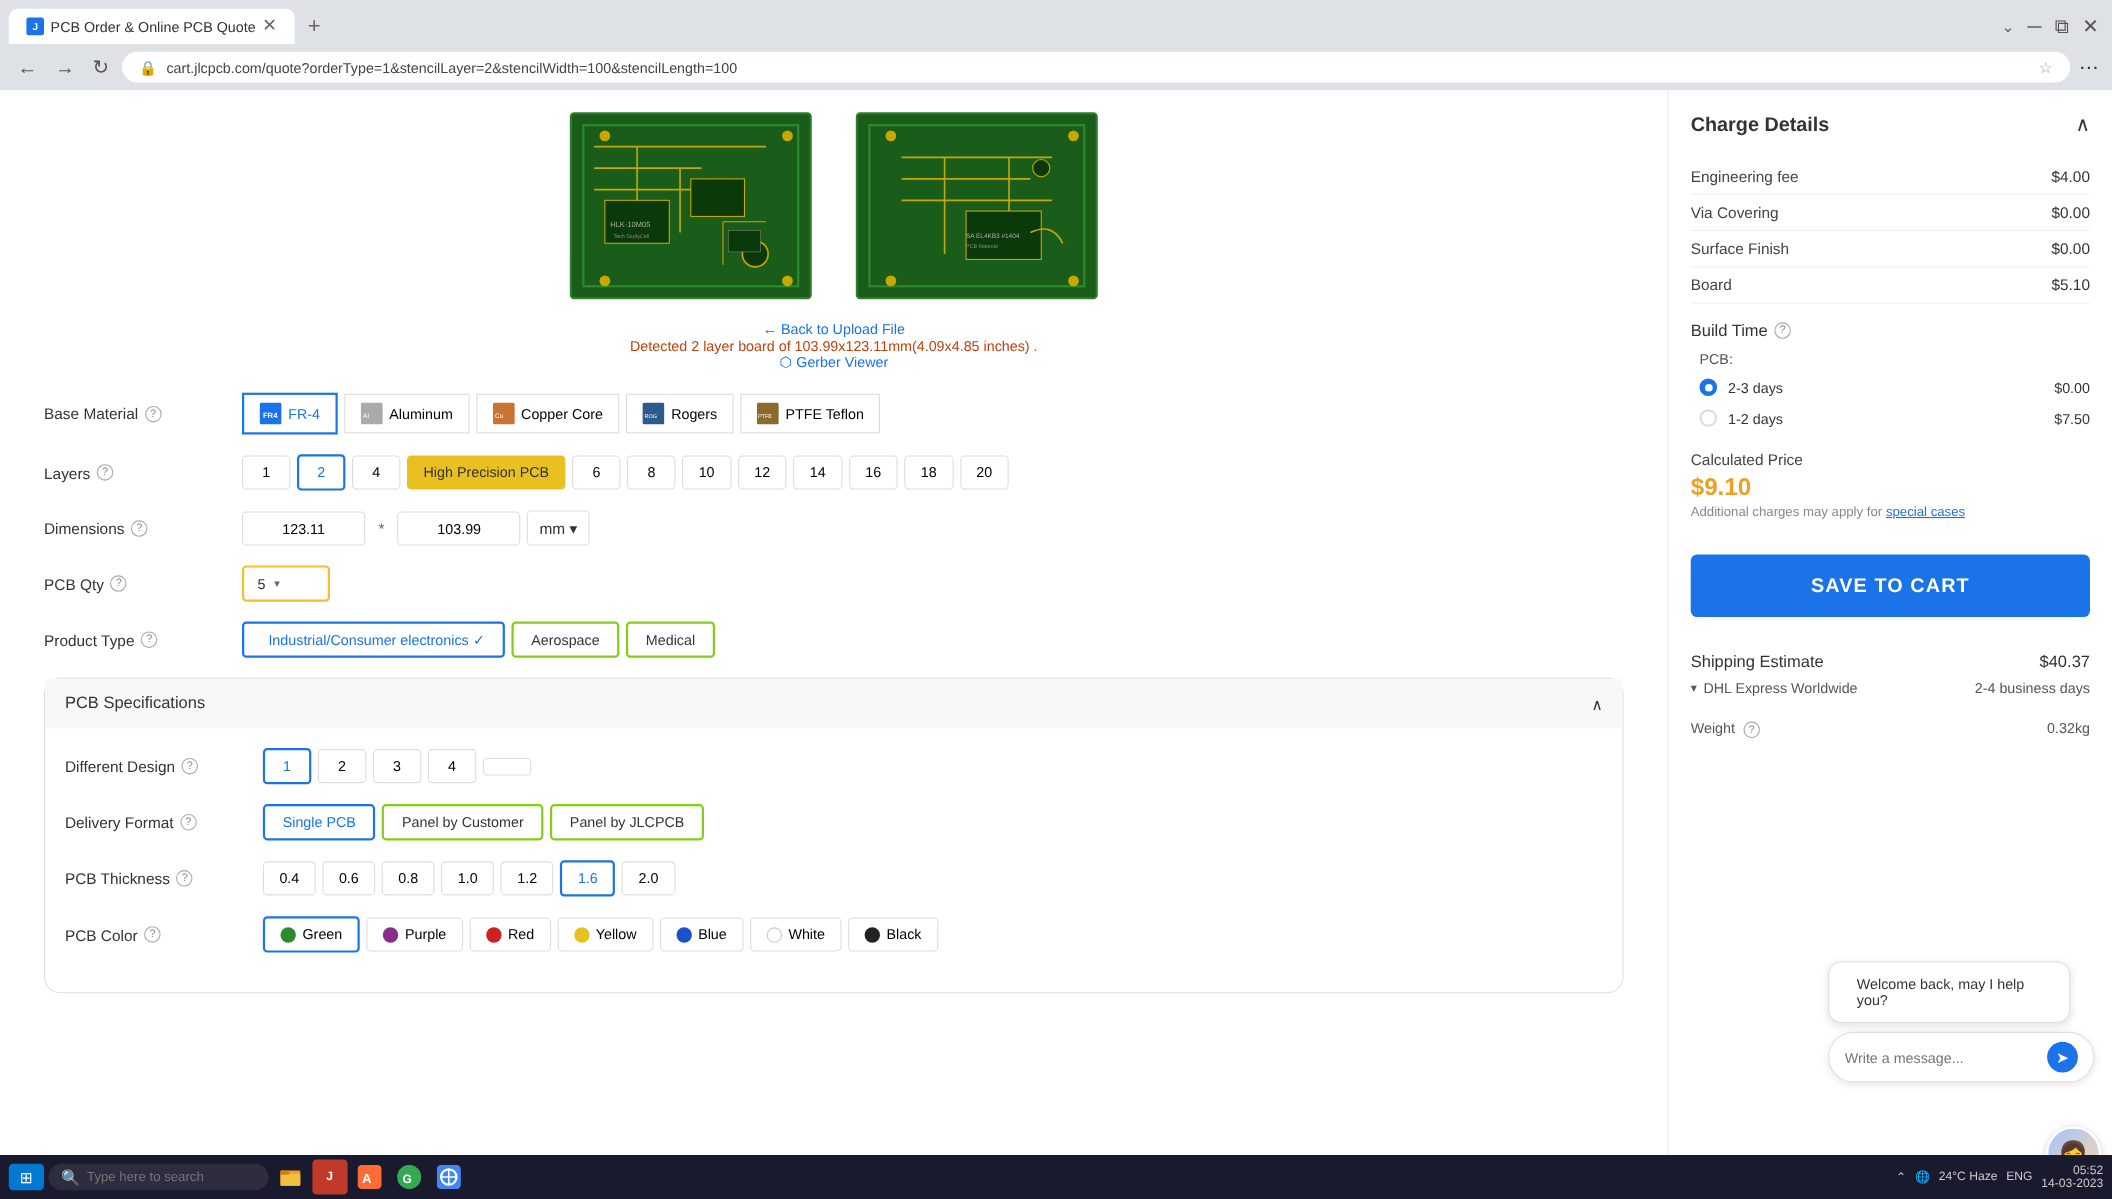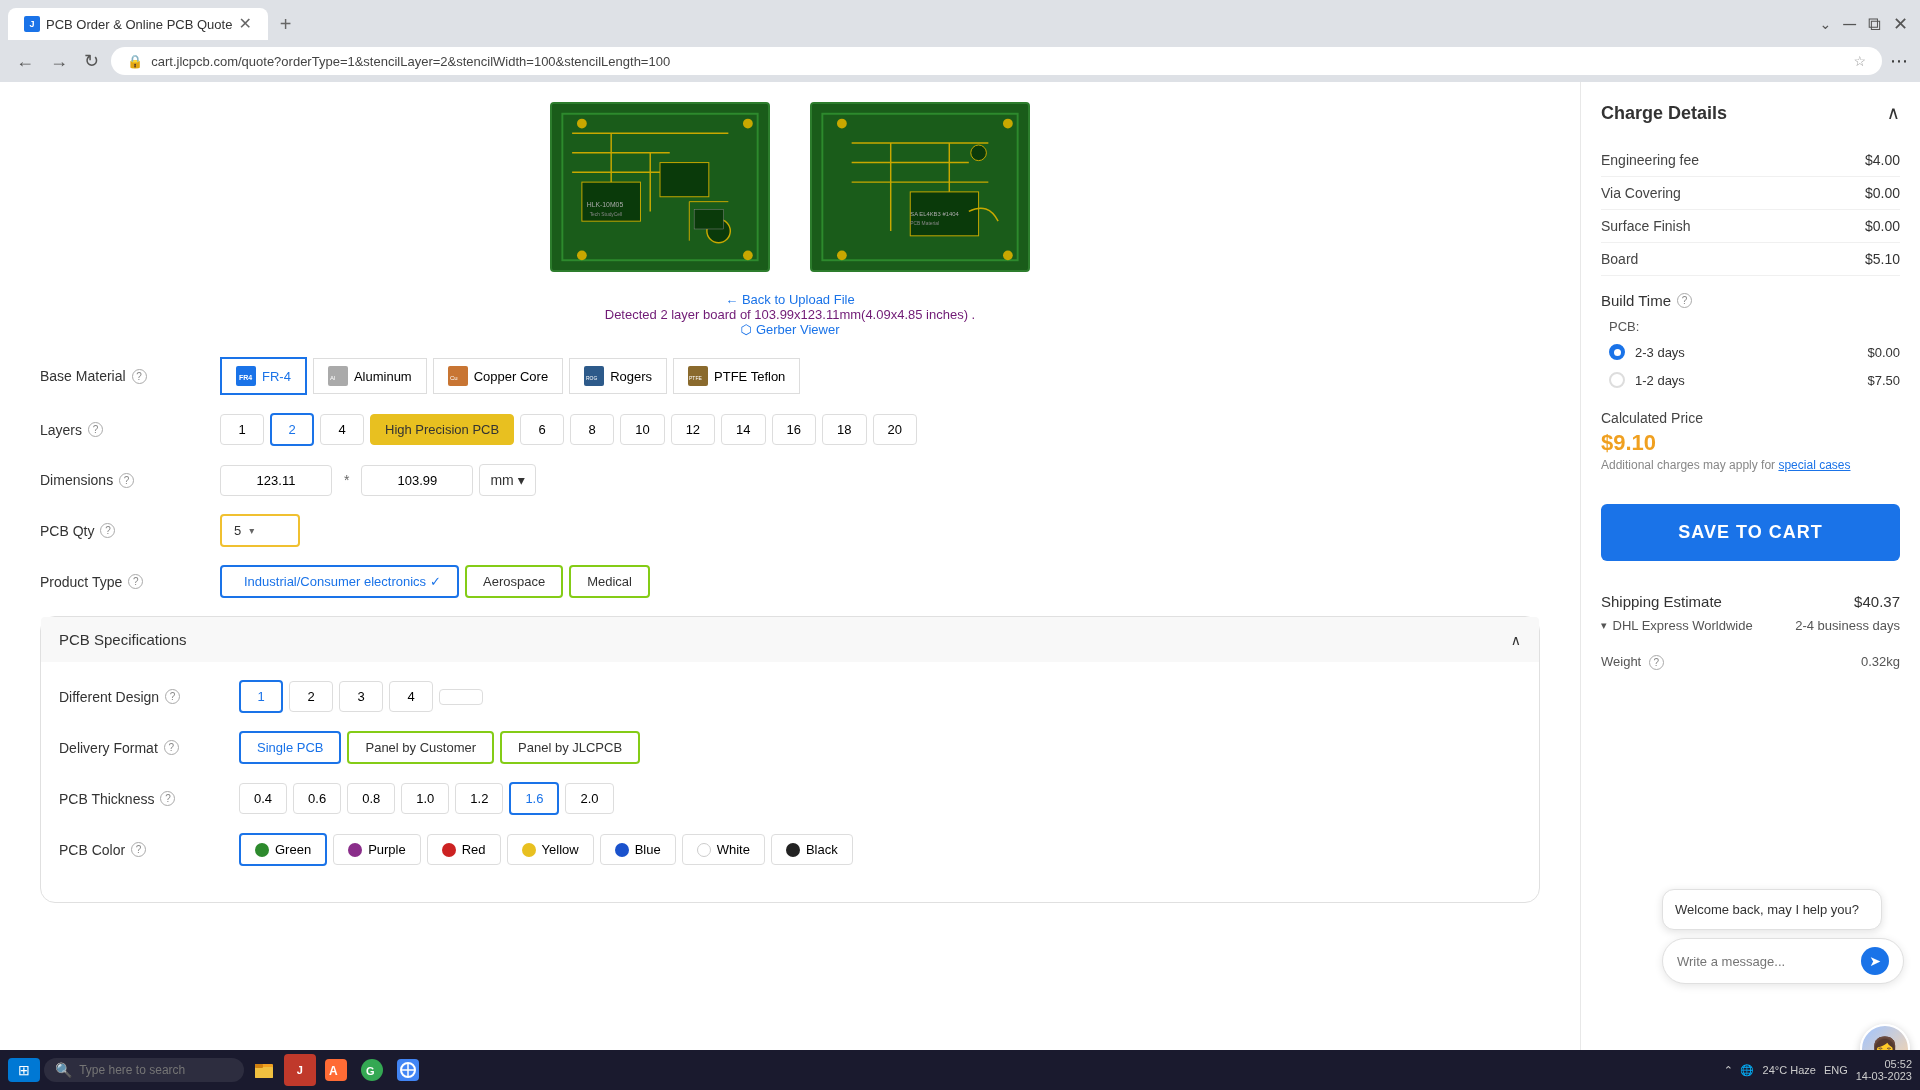--- a/index.html
+++ b/index.html
@@ -24,21 +24,21 @@
     
     .content-area { flex: 1; overflow-y: auto; padding: 20px 40px; background: white; }
     
     
     .pcb-images { display: flex; gap: 40px; justify-content: center; margin-bottom: 20px; }
     .pcb-image { width: 220px; height: 170px; background: #1a5c1a; border: 2px solid #2d7d2d; border-radius: 4px; position: relative; overflow: hidden; }
     
     
     .nav-links { display: flex; justify-content: space-between; align-items: center; margin-bottom: 20px; flex-direction: column; }
     .back-link { color: #1a73e8; text-decoration: none; display: flex; align-items: center; gap: 4px; font-size: 13px; }
-    .detected-info { color: #701a75; font-size: 13px; text-align: center; }
+    .detected-info { color: #c2410c; font-size: 13px; text-align: center; }
     .gerber-btn { color: #1a73e8; text-decoration: none; display: flex; align-items: center; gap: 4px; font-size: 13px; }
     
     
     .form-row { display: flex; align-items: center; margin-bottom: 18px; }
     .form-label { width: 180px; font-size: 14px; color: #333; display: flex; align-items: center; gap: 6px; flex-shrink: 0; }
     .options-group { display: flex; gap: 6px; flex-wrap: wrap; align-items: center; }
     
     
     .opt-btn { padding: 7px 16px; border: 2px solid #84cc16; border-radius: 4px; background: white; cursor: pointer; font-size: 13px; color: #333; white-space: nowrap; }
     .opt-btn.blue-selected { background: white; border: 2px solid #1a73e8; color: #1a73e8; }
@@ -62,21 +62,21 @@
     .color-btn.selected { border: 2px solid #1a73e8; }
     .color-dot { width: 14px; height: 14px; border-radius: 50%; }
     
     
     .specs-section { border: 1px solid #e0e0e0; border-radius: 15px; }
     .specs-header { display: flex; justify-content: space-between; align-items: center; padding: 14px 18px; background: #f8f8f8; border-radius: 4px 4px 0 0; cursor: pointer; }
     .specs-header-title { font-size: 15px; font-weight: 500; }
     .specs-content { padding: 18px; }
     
     
-    .right-sidebar { width: 340px; background: white; border-left: 1px solid #e8e8e8; padding: 20px; overflow-y: auto; position: relative; }
+    .right-sidebar { width: 404px; background: white; border-left: 1px solid #e8e8e8; padding: 20px; overflow-y: auto; position: relative; }
     .charge-details-header { display: flex; justify-content: space-between; align-items: center; margin-bottom: 20px; }
     .charge-details-title { font-size: 18px; font-weight: 600; }
     .charge-row { display: flex; justify-content: space-between; align-items: center; padding: 8px 0; border-bottom: 1px solid #f0f0f0; }
     .charge-label { font-size: 14px; color: #444; }
     .charge-value { font-size: 14px; color: #333; font-weight: 400; }
     .build-time-section { margin: 16px 0; }
     .build-time-title { font-size: 15px; font-weight: 500; margin-bottom: 10px; display: flex; align-items: center; gap: 6px; }
     .build-time-option { display: flex; align-items: center; gap: 10px; padding: 6px 0; }
     .radio-circle { width: 16px; height: 16px; border-radius: 50%; border: 2px solid #ddd; display: flex; align-items: center; justify-content: center; }
     .radio-filled { background: #1a73e8; border-color: #1a73e8; }
@@ -88,21 +88,21 @@
     .special-link { color: #1a73e8; text-decoration: underline; }
     .save-to-cart-btn { width: 100%; padding: 18px; background: #1a73e8; color: white; border: none; border-radius: 6px; font-size: 18px; font-weight: 600; cursor: pointer; letter-spacing: 1px; margin: 16px 0; }
     .shipping-section { margin-top: 16px; }
     .shipping-header { display: flex; justify-content: space-between; font-size: 15px; font-weight: 500; margin-bottom: 8px; }
     .shipping-detail { display: flex; align-items: center; gap: 6px; font-size: 13px; color: #555; margin-bottom: 4px; }
     .chevron-icon { font-size: 11px; }
     .weight-row { display: flex; justify-content: space-between; margin-top: 21px; font-size: 13px; color: #555; }
     
     
     .chat-widget { position: absolute; bottom: 100px; right: 16px; }
-    .chat-bubble { background: white; border: 1px solid #e0e0e0; border-radius: 12px; padding: 12px 12px; font-size: 13px; color: #333; margin-bottom: 8px; box-shadow: 0 2px 8px rgba(0,0,0,0.12); max-width: 220px; }
+    .chat-bubble { background: white; border: 1px solid #e0e0e0; border-radius: 12px; padding: 12px 25px; font-size: 13px; color: #333; margin-bottom: 8px; box-shadow: 0 2px 8px rgba(0,0,0,0.12); max-width: 220px; }
     .chat-input-row { display: flex; align-items: center; gap: 8px; background: white; border: 1px solid #e0e0e0; border-radius: 24px; padding: 8px 14px; box-shadow: 0 2px 8px rgba(0,0,0,0.1); }
     .chat-input { border: none; outline: none; font-size: 13px; flex: 1; color: #999; background: transparent; }
     .chat-send-btn { background: #1a73e8; border: none; border-radius: 50%; width: 28px; height: 28px; display: flex; align-items: center; justify-content: center; cursor: pointer; color: white; font-size: 14px; }
     .chat-avatar { position: absolute; bottom: 10px; right: 10px; width: 50px; height: 50px; border-radius: 50%; background: linear-gradient(135deg, #a0c4ff, #ffd6a5); border: 2px solid white; box-shadow: 0 2px 8px rgba(0,0,0,0.2); display: flex; align-items: center; justify-content: center; font-size: 22px; }
     
     
     .taskbar { height: 40px; background: #1a1a2e; display: flex; align-items: center; padding: 0 8px; gap: 4px; position: fixed; bottom: 0; width: 1920px; z-index: 1000; }
     .start-btn { background: #0078d4; border: none; color: white; padding: 4px 10px; border-radius: 4px; cursor: pointer; font-size: 14px; display: flex; align-items: center; gap: 4px; }
     .taskbar-search { display: flex; align-items: center; background: #2d2d3f; border-radius: 16px; padding: 4px 12px; gap: 6px; width: 200px; }
     .taskbar-search-input { background: none; border: none; outline: none; color: #ccc; font-size: 12px; width: 150px; }

